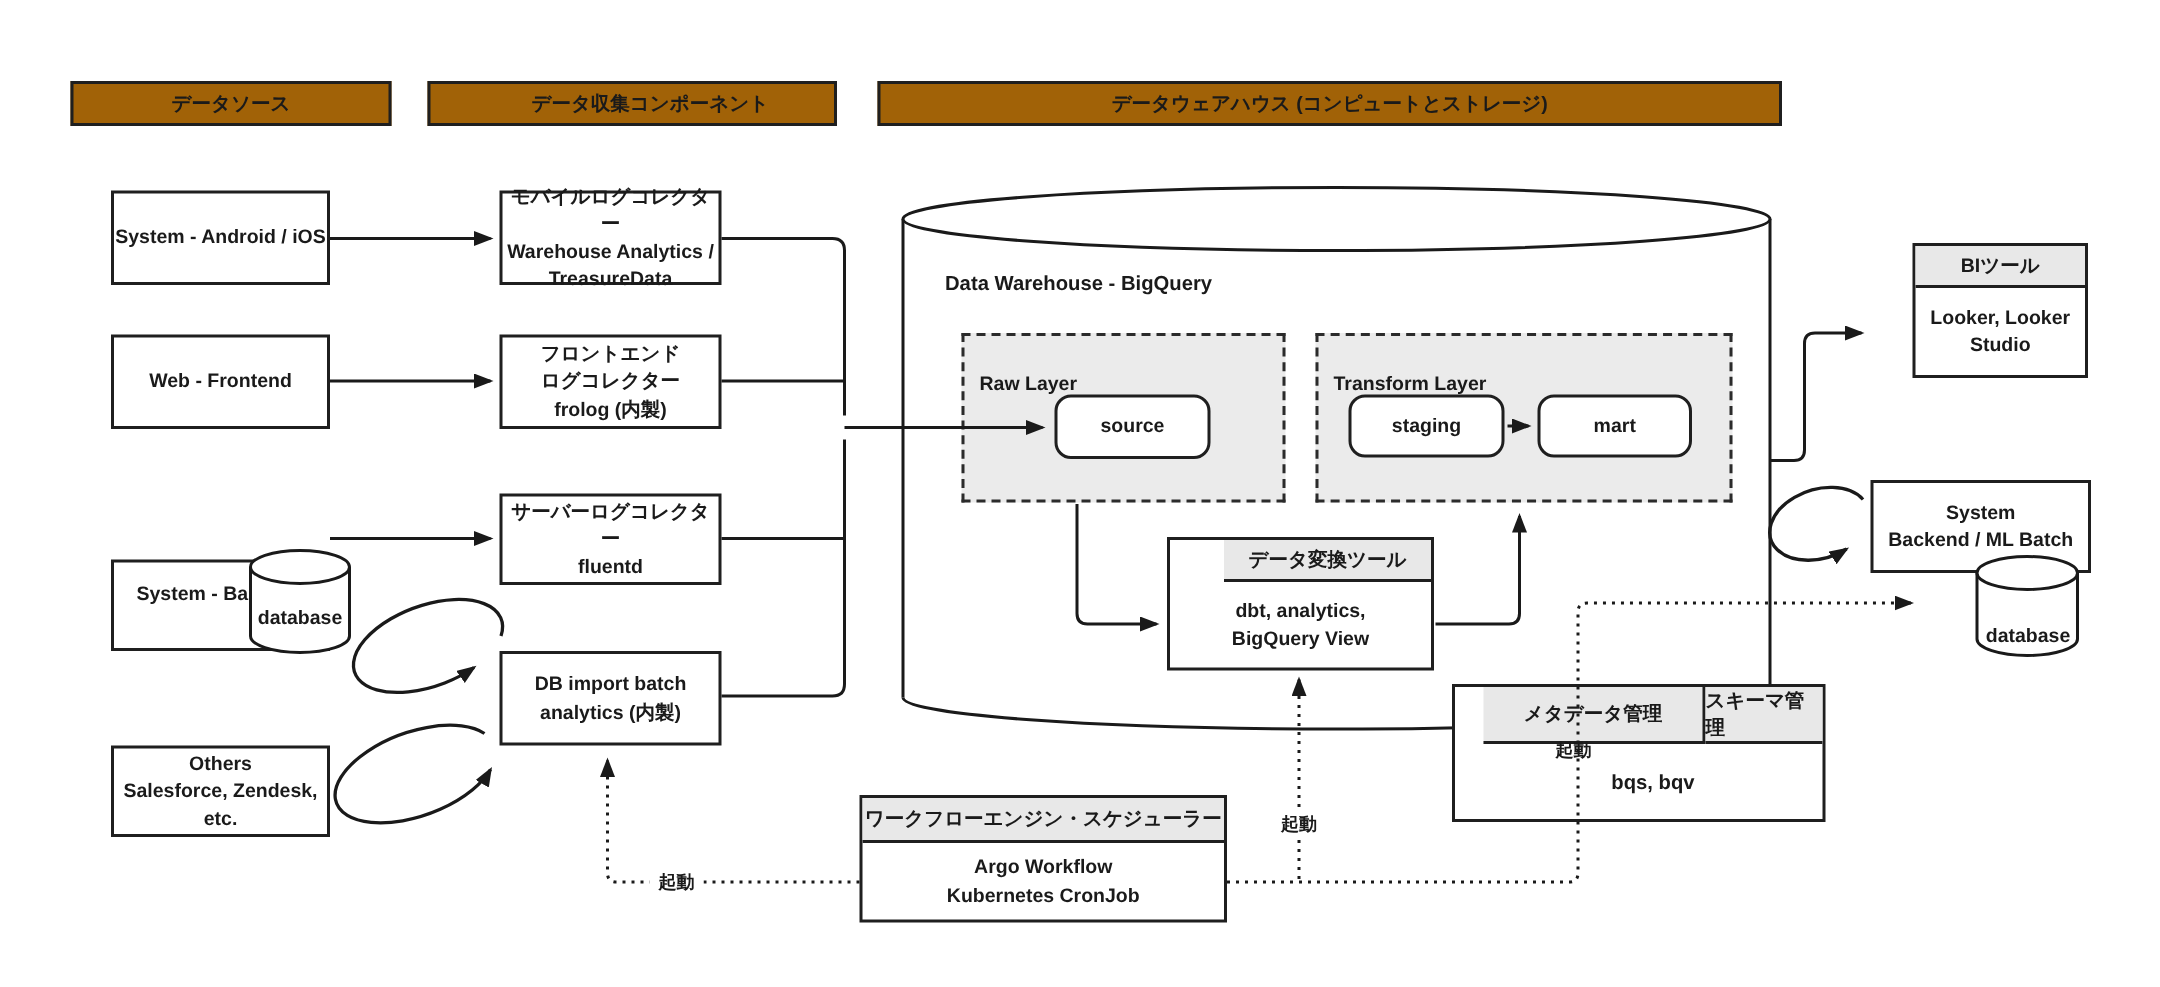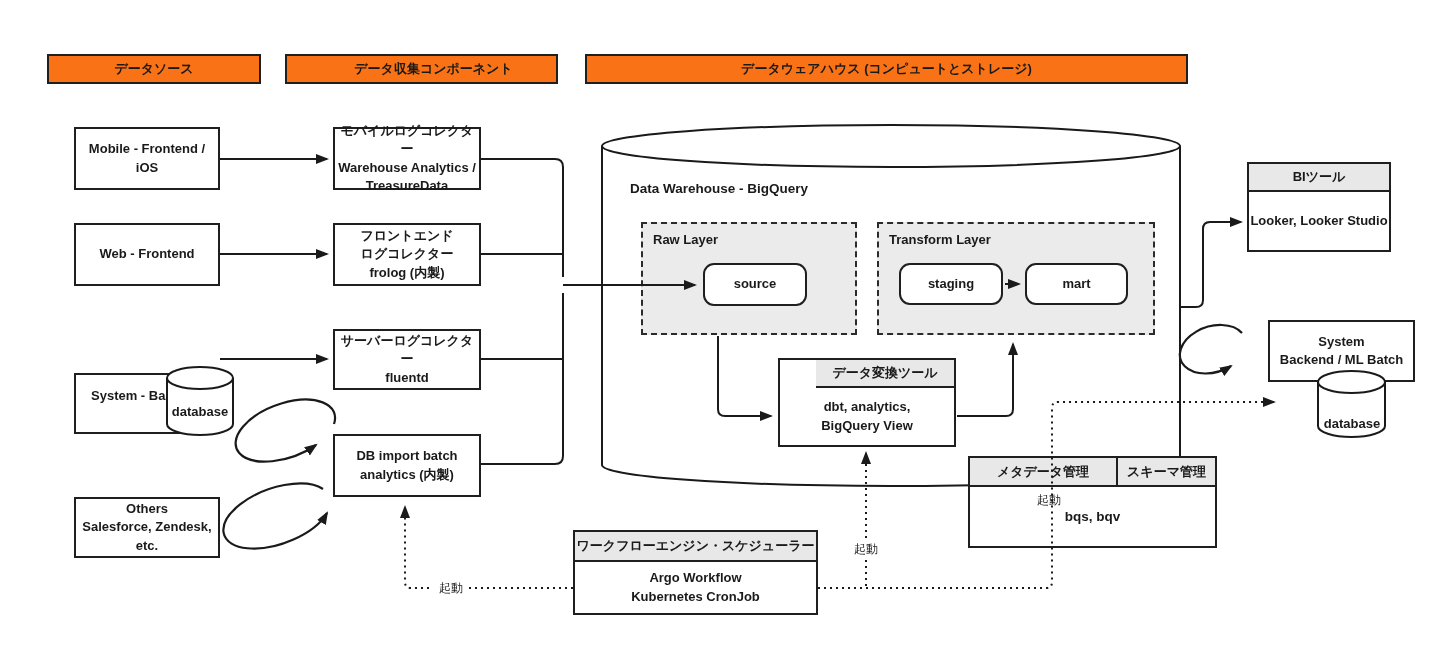--- a/index.html
+++ b/index.html
@@ -8,45 +8,45 @@
     font-family:"Liberation Sans","DejaVu Sans",sans-serif;color:#1a1a1a;
   }
   svg.lines{position:absolute;left:0;top:0;pointer-events:none;}
   #svg-base{z-index:0;}
   #svg-arrows{z-index:2;}
   .node{
     position:absolute;box-sizing:border-box;border:2px solid #1f1f1f;background:#ffffff;
     display:flex;align-items:center;justify-content:center;text-align:center;
     font-weight:700;font-size:13px;line-height:1.4;white-space:pre-line;z-index:1;
   }
-  .hdr{background:#f97316;}
+  .hdr{background:#a16207;}
   .split{flex-direction:column;align-items:stretch;padding:0;}
   .split .bar{
     background:#e8e8e8;border-bottom:2px solid #1f1f1f;display:flex;align-items:center;
     justify-content:center;white-space:nowrap;
   }
   .split .body{flex:1;display:flex;align-items:center;justify-content:center;white-space:pre-line;}
   .layer{
     position:absolute;box-sizing:border-box;border:2px dashed #2b2b2b;background:#ebebeb;z-index:1;
   }
-  .layer .lab{position:absolute;left:10px;top:8px;font-weight:700;font-size:13px;}
+  .layer .lab{position:absolute;left:10px;top:24px;font-weight:700;font-size:13px;}
   .rounded{border-radius:11px;}
   .floating{
-    position:absolute;z-index:3;background:#ffffff;font-size:12px;font-weight:400;
+    position:absolute;z-index:3;background:#ffffff;font-size:12px;font-weight:700;
     display:flex;align-items:center;justify-content:center;
   }
   .dblabel{
     position:absolute;z-index:3;font-size:13px;font-weight:700;
     display:flex;align-items:center;justify-content:center;background:transparent;
   }
   .wh-title{position:absolute;z-index:1;font-weight:700;font-size:13.5px;white-space:nowrap;}
   
   .mtable{position:absolute;z-index:1;display:flex;flex-direction:column;box-sizing:border-box;
     border:2px solid #1f1f1f;background:#fff;}
-  .mtable .row{display:flex;flex:1;}
+  .mtable .row{display:flex;flex:1;margin-left:19px;}
   .mtable .cell{box-sizing:border-box;display:flex;align-items:center;justify-content:center;
     font-size:13px;font-weight:700;}
   .mtable .row.h .cell{background:#e8e8e8;border-bottom:2px solid #1f1f1f;}
   .mtable .cell.c1{width:148px;border-right:2px solid #1f1f1f;}
   .mtable .cell.c2{flex:1;}
 </style>
 </head>
 <body>
 
 <div id="canvas">
@@ -57,21 +57,21 @@
       <path d="M1180,146 V465"></path>
       <path d="M602,465 A289,21 0 0 0 1180,465"></path>
       <ellipse cx="891" cy="146" rx="289" ry="21" fill="#ffffff"></ellipse>
     </g>
   </svg>
 
   <div class="node hdr" style="left:47px;top:54px;width:214px;height:30px;">データソース</div>
   <div class="node hdr" style="left:285px;top:54px;width:273px;height:30px;padding-left:24px;">データ収集コンポーネント</div>
   <div class="node hdr" style="left:585px;top:54px;width:603px;height:30px;">データウェアハウス (コンピュートとストレージ)</div>
 
-  <div class="node" style="left:74px;top:127px;width:146px;height:63px;">Mobile - Frontend / iOS</div>
+  <div class="node" style="left:74px;top:127px;width:146px;height:63px;">System - Android / iOS</div>
   <div class="node" style="left:74px;top:223px;width:146px;height:63px;">Web - Frontend</div>
   <div class="node" style="left:74px;top:329px;width:146px;height:61px;align-items:flex-start;padding-top:12px;margin-top:44px;">System - Backend</div>
   <div class="node" style="left:74px;top:497px;width:146px;height:61px;">Others
 Salesforce, Zendesk,
 etc.</div>
 
   <div class="node" style="left:333px;top:127px;width:148px;height:63px;">モバイルログコレクター
 Warehouse Analytics /
 TreasureData</div>
   <div class="node" style="left:333px;top:223px;width:148px;height:63px;">フロントエンド
@@ -94,26 +94,26 @@
   </div>
   <div class="node rounded" style="left:899px;top:263px;width:104px;height:42px;">staging</div>
   <div class="node rounded" style="left:1025px;top:263px;width:103px;height:42px;text-align:center;">mart</div>
 
   <div class="node split" style="left:778px;top:358px;width:178px;height:89px;">
     <div class="bar" style="height:26px;margin-left:36px;">データ変換ツール</div>
     <div class="body">dbt, analytics,
 BigQuery View</div>
   </div>
 
-  <div class="node split" style="left:1247px;top:162px;width:144px;height:90px;">
+  <div class="node split" style="left:1275px;top:162px;width:117px;height:90px;">
     <div class="bar" style="height:26px;">BIツール</div>
     <div class="body">Looker, Looker Studio</div>
   </div>
 
-  <div class="node" style="left:1247px;top:320px;width:147px;height:62px;margin-left:21px;">System
+  <div class="node" style="left:1247px;top:320px;width:147px;height:62px;">System
 Backend / ML Batch</div>
 
   <div class="node split" style="left:573px;top:530px;width:245px;height:85px;">
     <div class="bar" style="height:28px;">ワークフローエンジン・スケジューラー</div>
     <div class="body">Argo Workflow
 Kubernetes CronJob</div>
   </div>
 
   <div class="mtable" style="left:968px;top:456px;width:249px;height:92px;">
     <div class="row h" style="flex:0 0 29px;">

